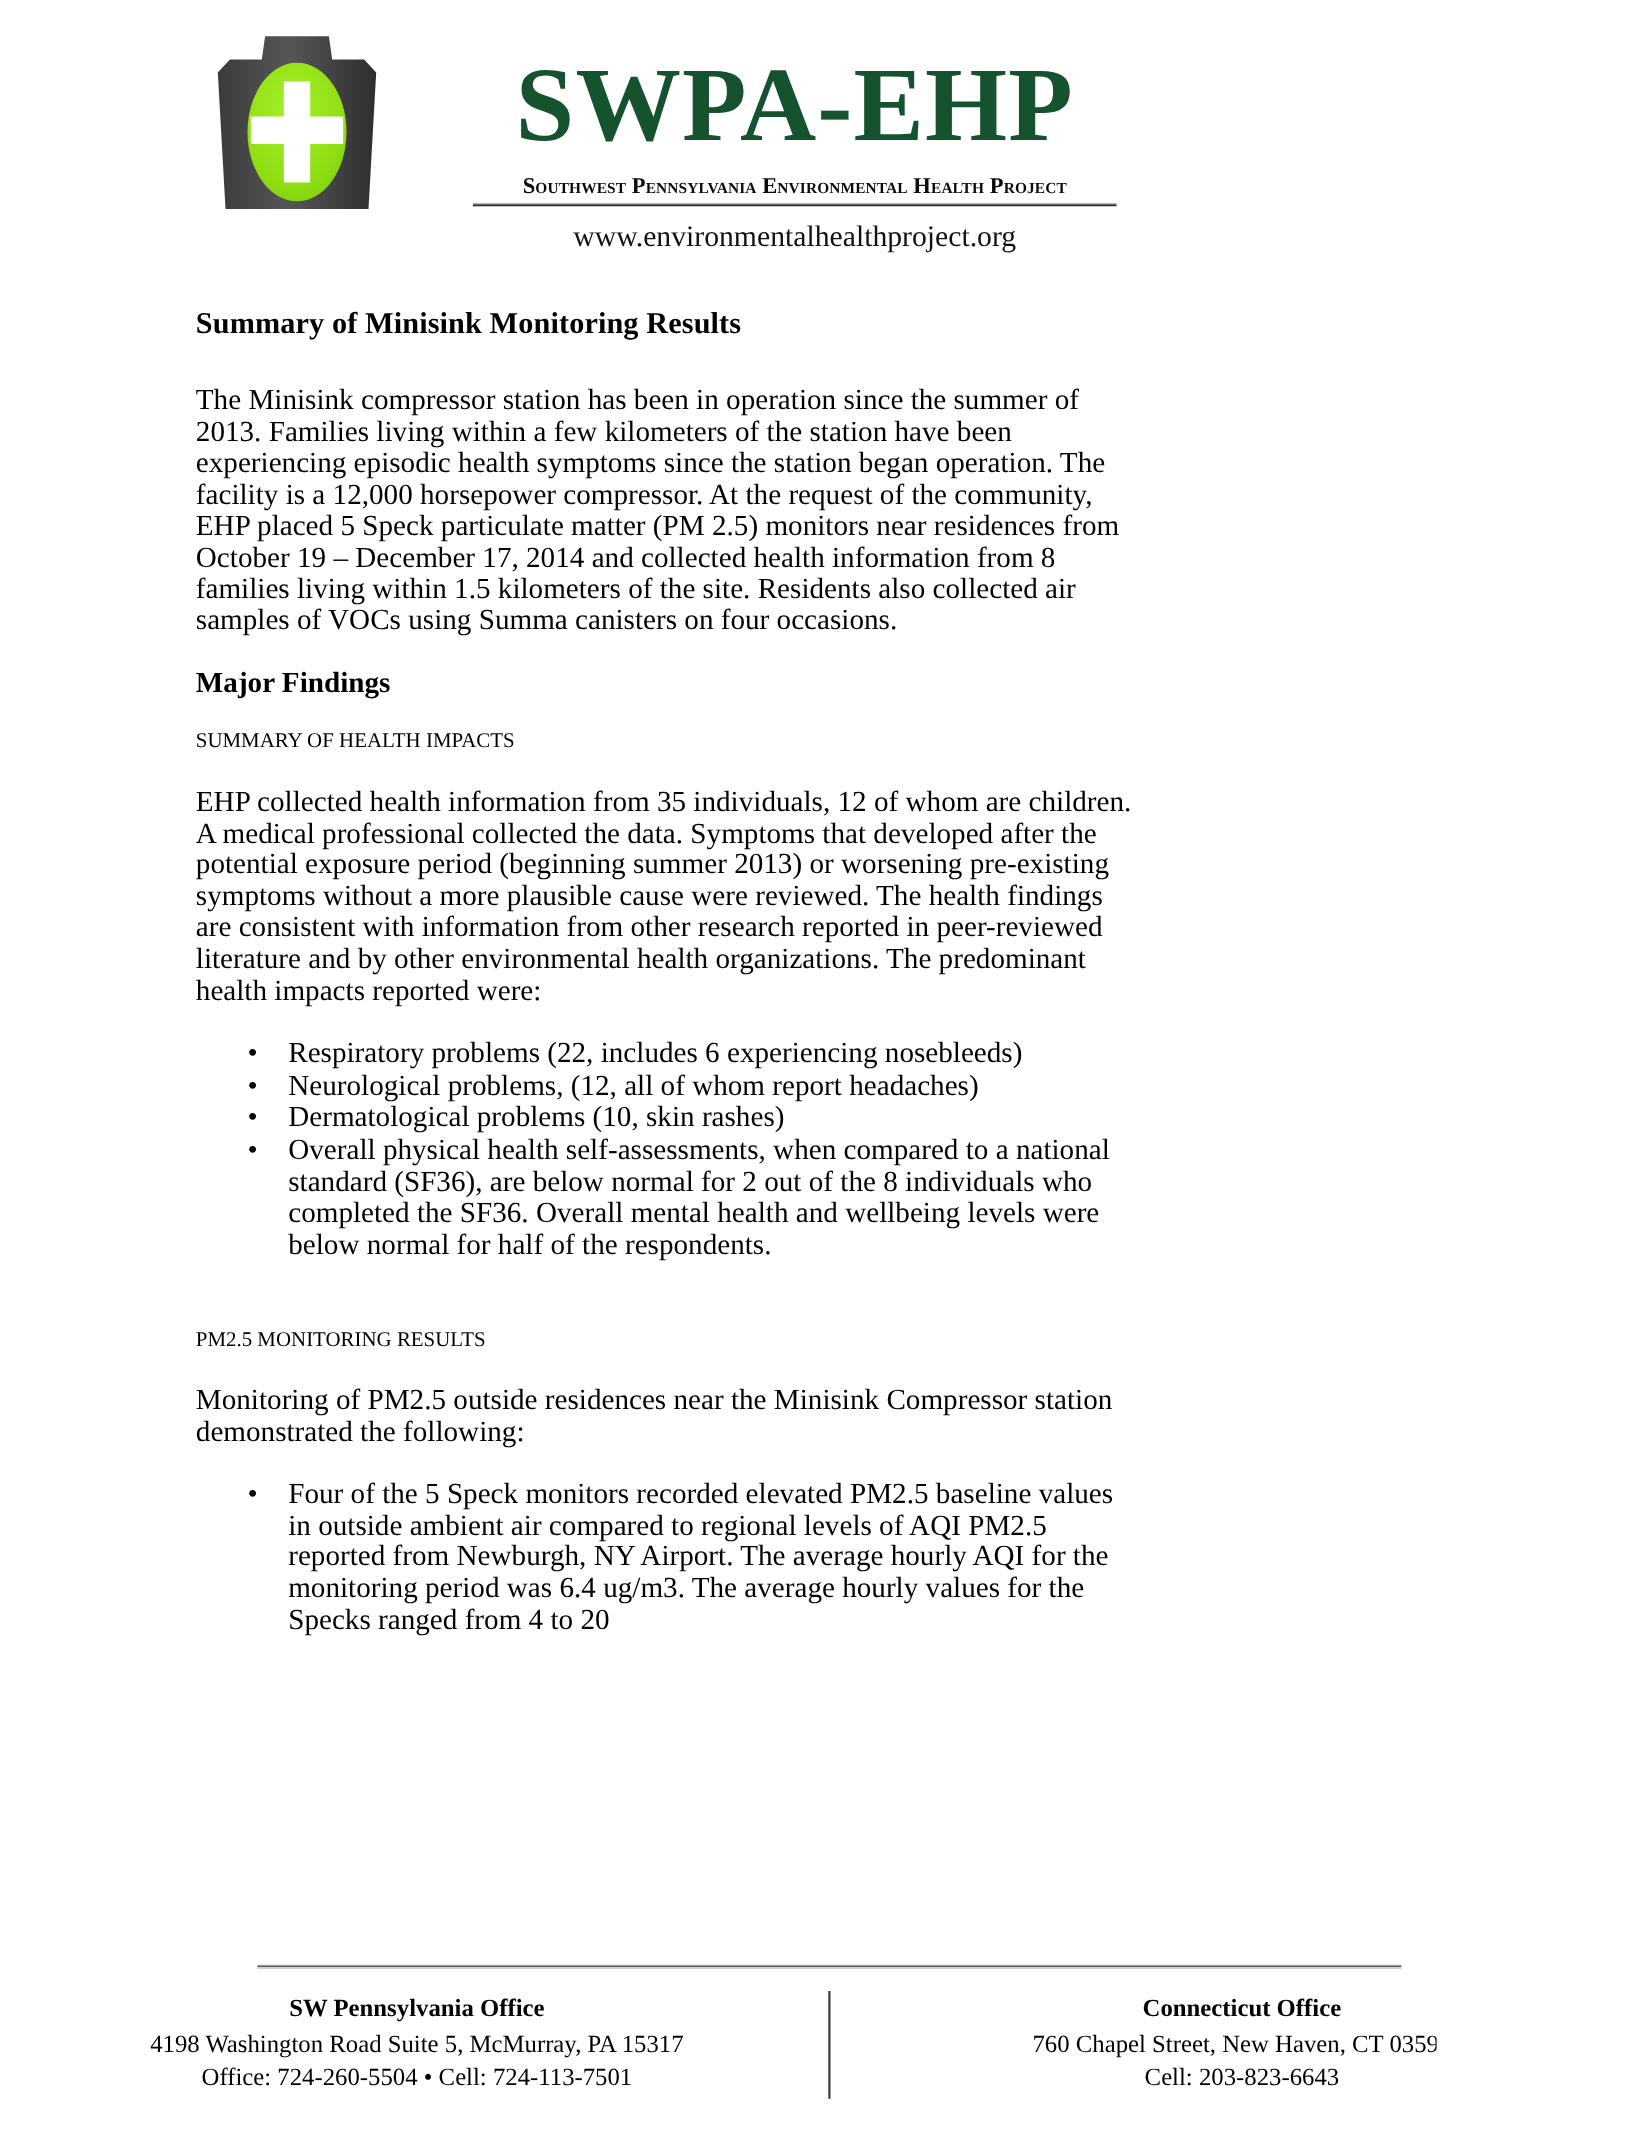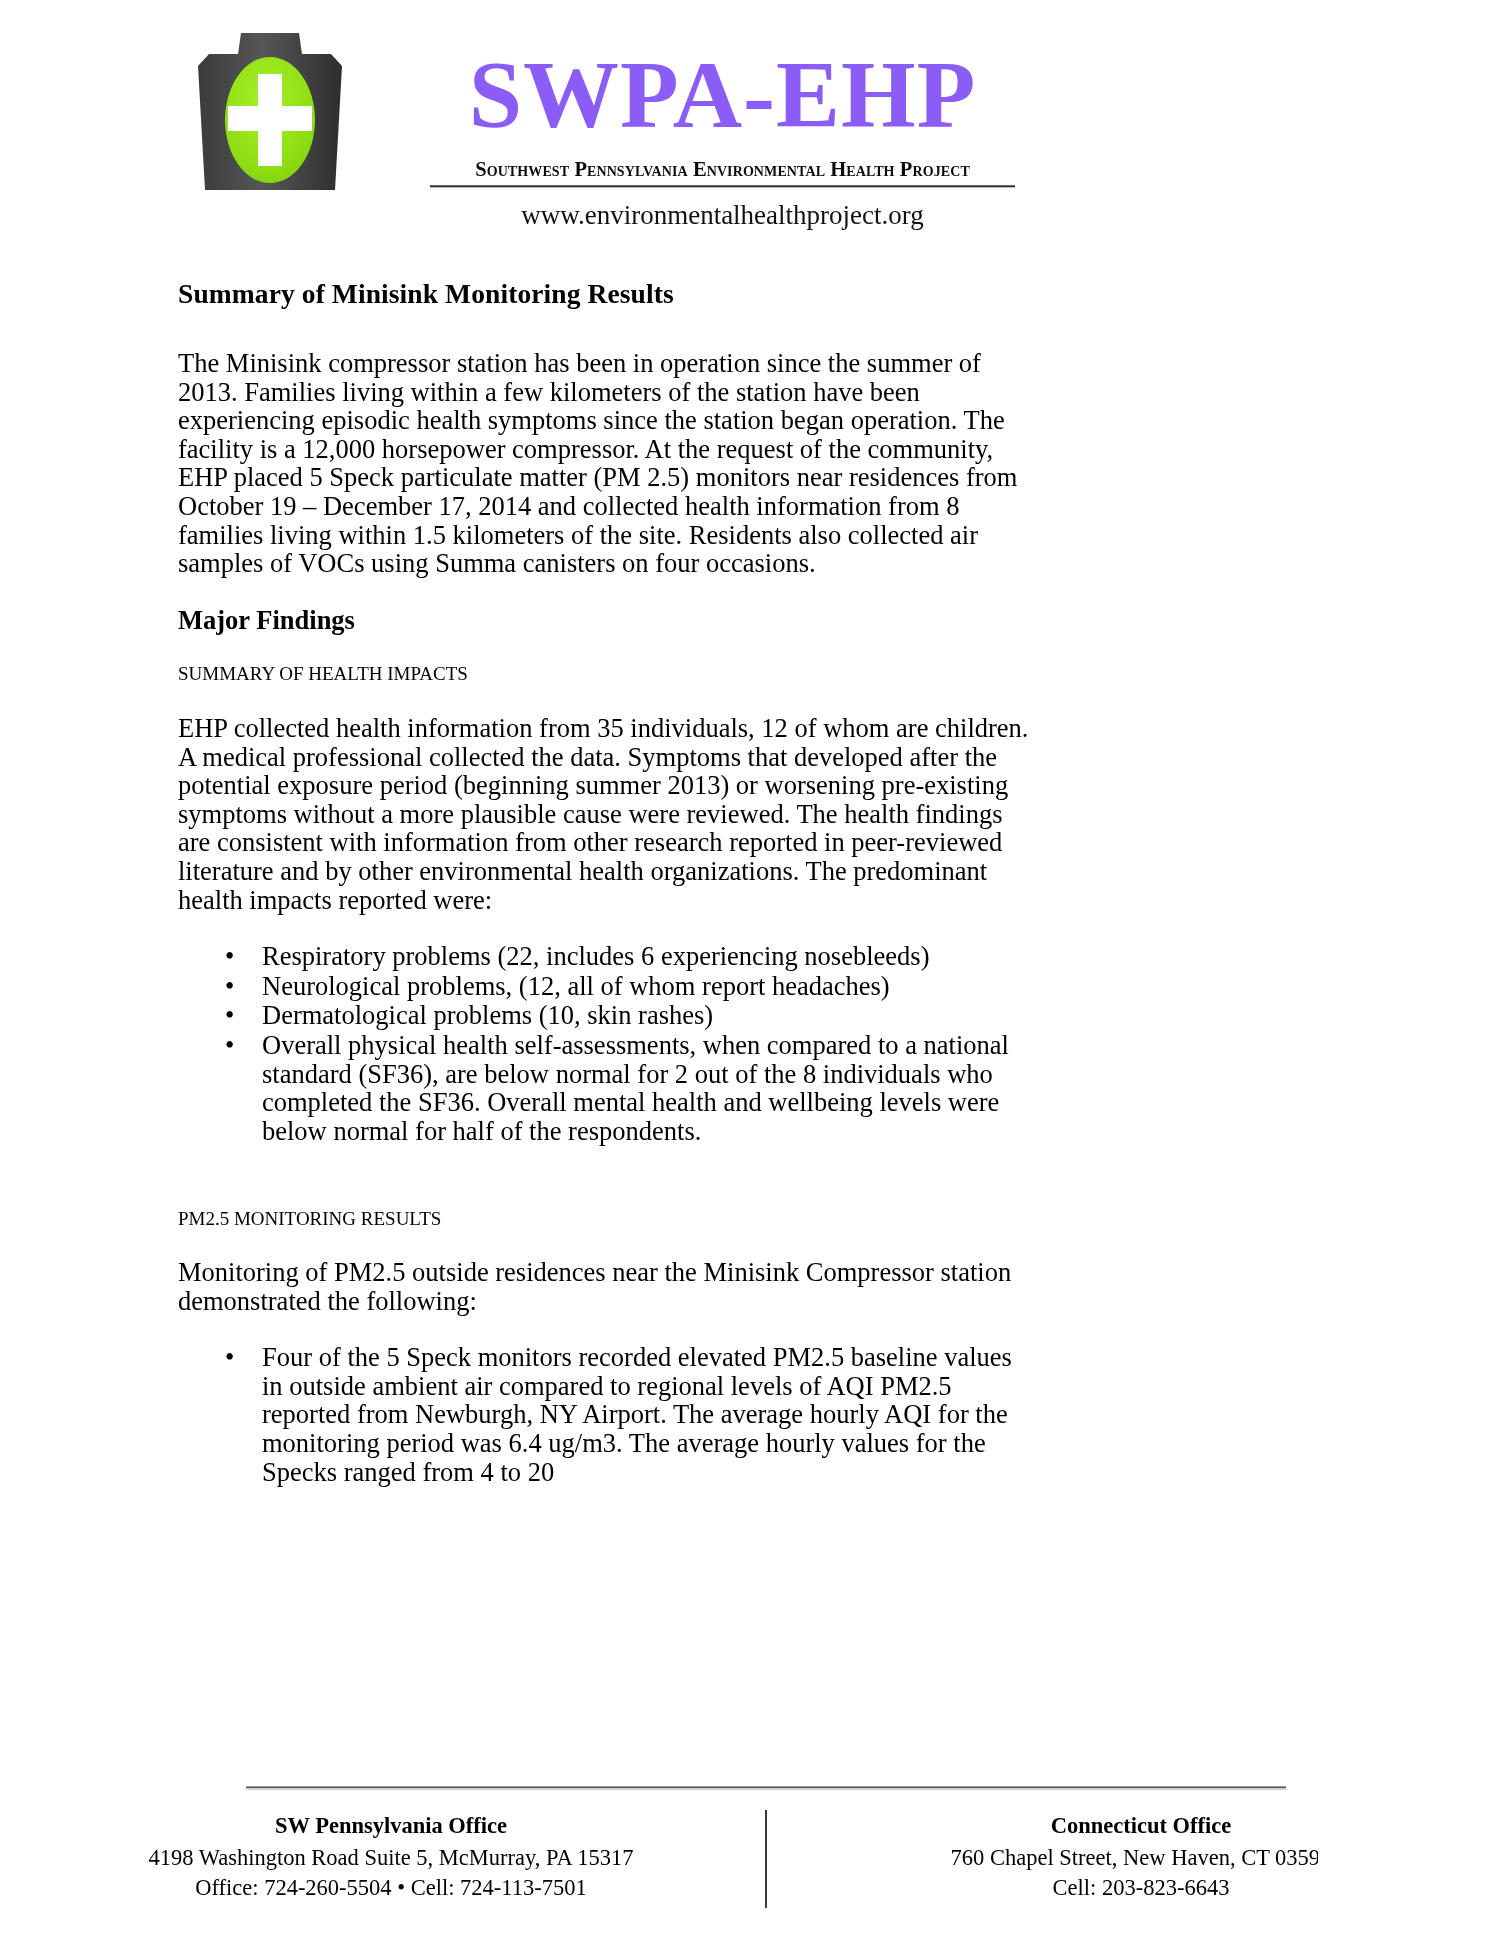--- a/index.html
+++ b/index.html
@@ -63,21 +63,21 @@
     top: 30px;
     width: 585px;
   }
 
   .brand-name {
     font-family: "Liberation Serif", "DejaVu Serif", serif;
     font-weight: bold;
     font-size: 96px;
     line-height: 0.98;
     letter-spacing: 1px;
-    color: #8b5cf6;
+    color: #14532d;
     text-align: center;
     white-space: nowrap;
   }
 
   .brand-tagline {
     font-family: "Liberation Serif", "DejaVu Serif", serif;
     font-weight: bold;
     font-size: 20.5px;
     letter-spacing: 0.1px;
     color: #0b0b0b;
@@ -158,21 +158,21 @@
     left: 47px;
     top: 0;
     font-size: 26.5px;
     line-height: 1.08;
   }
   .gap-lg { height: 62px; }
 
   
   .footer {
     position: absolute;
-    left: 16px;
+    left: 4px;
     top: 1786px;
     width: 1302px;
     height: 155px;
     overflow: hidden;
   }
 
   .footer-rule {
     position: absolute;
     left: 230px;
     top: 0;

